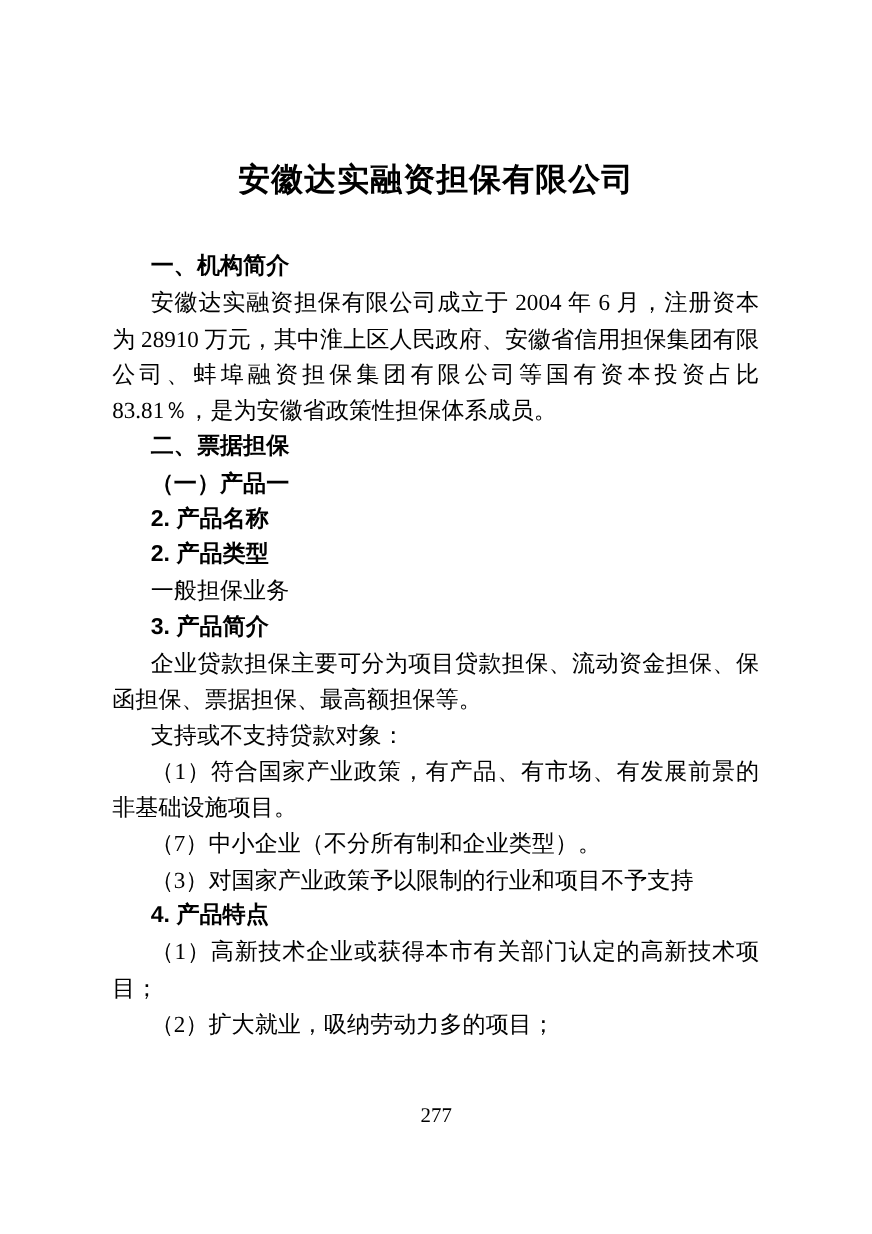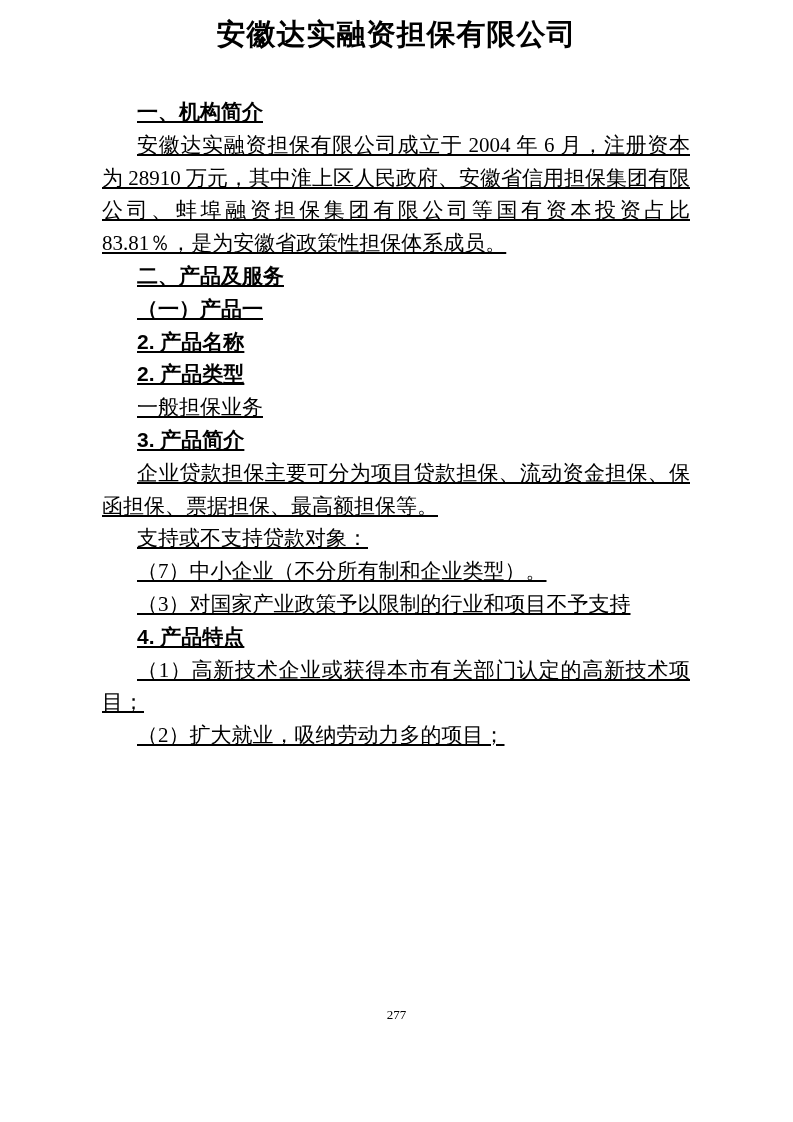--- a/index.html
+++ b/index.html
@@ -10,32 +10,32 @@
   .page {
     position: relative;
     width: 793px;
     height: 1122px;
     background: #ffffff;
     color: #000000;
     overflow: hidden;
     font-family: "Liberation Serif", serif;
   }
   .doc-title {
-    margin: 12px;
+    margin: 0;
+    padding-top: 142px;
     font-family: "Liberation Serif", serif;
     font-weight: bold;
     font-size: 29px;
     line-height: 44px;
     text-align: center;
     letter-spacing: 1px;
   }
   .content {
     margin-top: 40px;
     padding: 0 103px 0 102px;
-    text-decoration: underline;
   }
   .block {
     margin: 0;
     font-size: 21px;
     line-height: 32.8px;
     text-indent: 35px;
     color: #000000;
   }
   .h1 {
     font-family: "Liberation Sans", sans-serif;
@@ -53,42 +53,43 @@
     font-family: "Liberation Serif", serif;
     text-align: justify;
   }
   .page-number {
     position: absolute;
     top: 1003px;
     left: 0;
     width: 100%;
     text-align: center;
     font-family: "Liberation Serif", serif;
-    font-size: 13px;
+    font-size: 19px;
     line-height: 24px;
   }
 </style>
 </head>
 <body>
 
 <div class="page">
 
   <h1 class="doc-title">安徽达实融资担保有限公司</h1>
 
   <div class="content">
     <div class="block h1">一、机构简介</div>
     <div class="block p">安徽达实融资担保有限公司成立于 2004 年 6 月，注册资本为 28910 万元，其中淮上区人民政府、安徽省信用担保集团有限公司、蚌埠融资担保集团有限公司等国有资本投资占比 83.81％，是为安徽省政策性担保体系成员。</div>
-    <div class="block h1">二、产品及服务</div>
+    <div class="block h1">二、票据担保</div>
     <div class="block h2">（一）产品一</div>
     <div class="block h3">2. 产品名称</div>
     <div class="block h3">2. 产品类型</div>
     <div class="block p">一般担保业务</div>
     <div class="block h3">3. 产品简介</div>
     <div class="block p">企业贷款担保主要可分为项目贷款担保、流动资金担保、保函担保、票据担保、最高额担保等。</div>
     <div class="block p">支持或不支持贷款对象：</div>
+    <div class="block p">（1）符合国家产业政策，有产品、有市场、有发展前景的非基础设施项目。</div>
     <div class="block p">（7）中小企业（不分所有制和企业类型）。</div>
     <div class="block p">（3）对国家产业政策予以限制的行业和项目不予支持</div>
     <div class="block h3">4. 产品特点</div>
     <div class="block p">（1）高新技术企业或获得本市有关部门认定的高新技术项目；</div>
     <div class="block p">（2）扩大就业，吸纳劳动力多的项目；</div>
   </div>
 
   <div class="page-number">277</div>
 
 </div>

